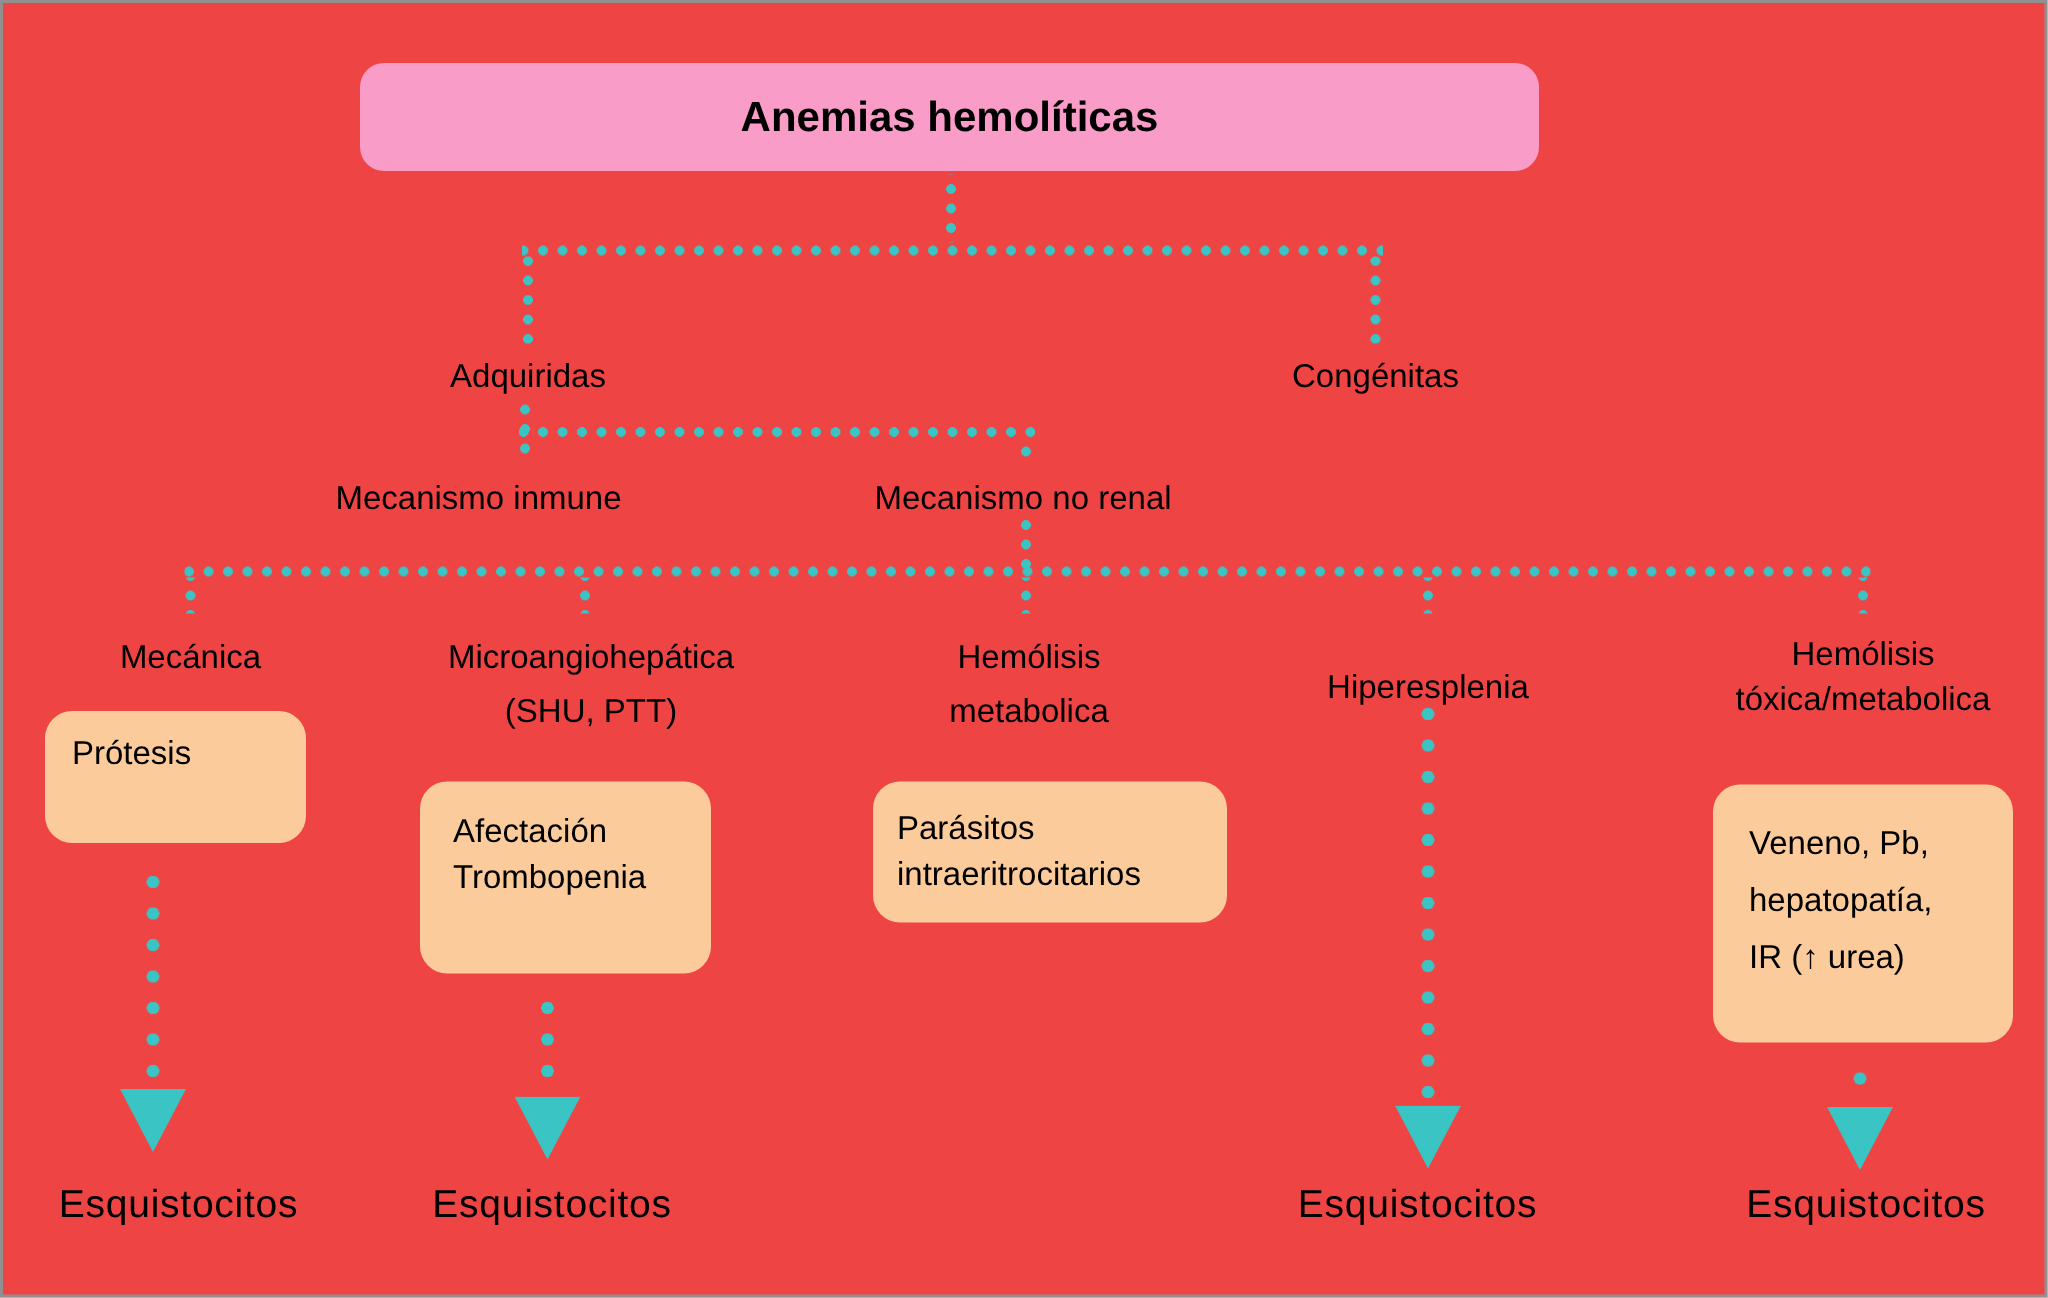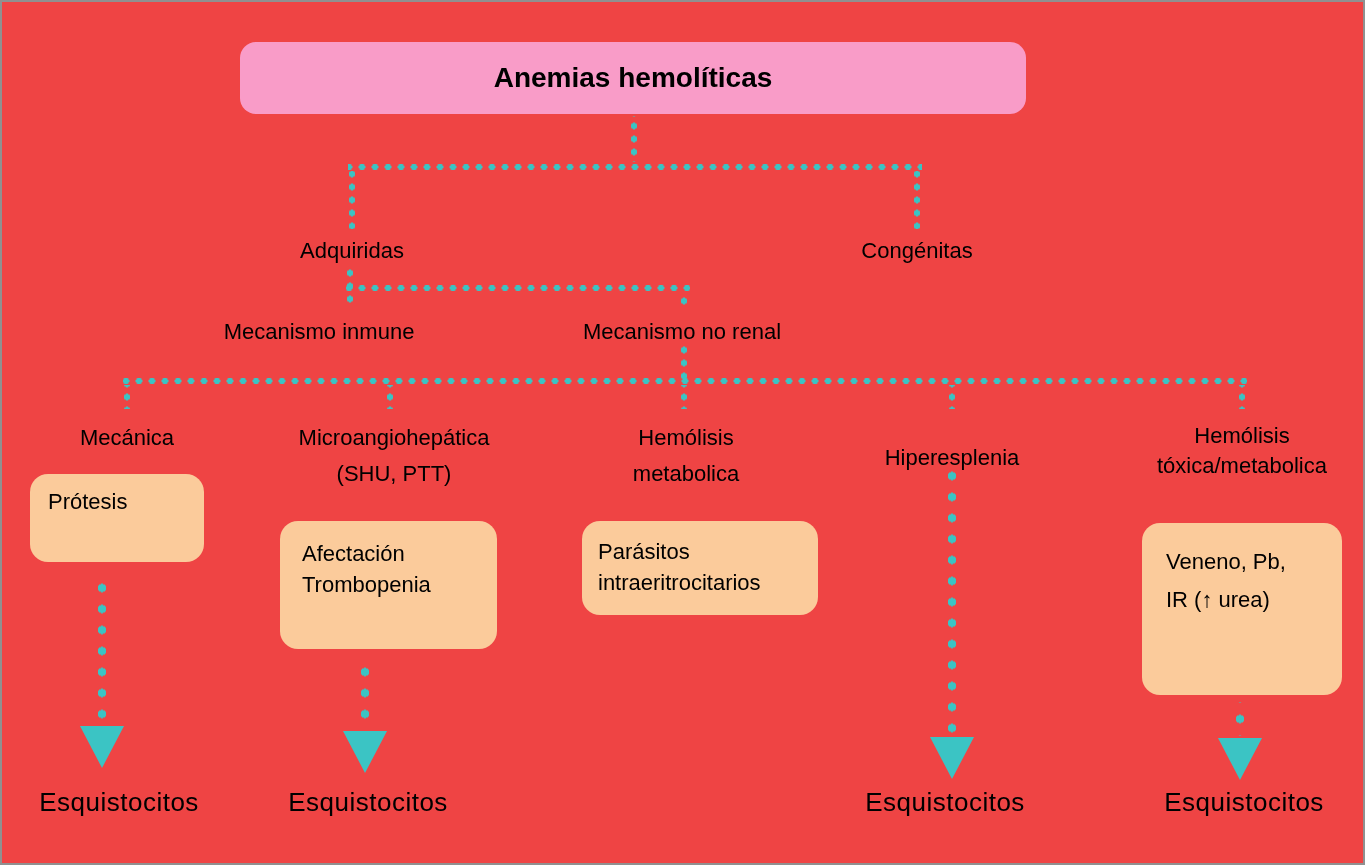--- a/index.html
+++ b/index.html
@@ -102,32 +102,33 @@
 
   <div class="lbl" style="left:950px;top:423px;margin-top:20px;">Hiperesplenia</div>
 
   <div class="lbl" style="left:1240px;top:421px;">Hemólisis</div>
   <div class="lbl" style="left:1240px;top:451px;">tóxica/metabolica</div>
 
   <div class="obox" style="left:28px;top:472px;width:174px;height:88px;padding:11px 0 0 18px;line-height:34px;">
     <div class="line">Prótesis</div>
   </div>
 
-  <div class="obox" style="left:278px;top:519px;width:217px;height:128px;padding:17px 0 0 22px;line-height:31px;">
+  <div class="obox" style="left:278px;top:519px;width:194px;height:128px;padding:17px 0 0 22px;line-height:31px;">
     <div class="line">Afectación</div>
     <div class="line">Trombopenia</div>
   </div>
 
   <div class="obox" style="left:580px;top:519px;width:236px;height:94px;padding:15px 0 0 16px;line-height:31px;">
     <div class="line">Parásitos</div>
     <div class="line">intraeritrocitarios</div>
   </div>
 
   <div class="obox" style="left:1140px;top:521px;width:200px;height:172px;padding:20px 0 0 24px;line-height:38px;">
     <div class="line">Veneno, Pb,</div>
+    <div class="line">hepatopatía,</div>
     <div class="line">IR (↑ urea)</div>
   </div>
 
   <div class="dv-big" style="left:95px;top:578px;height:142px;"></div>
   <div class="arrowhead" style="left:78px;top:724px;"></div>
 
   <div class="dv-big" style="left:358px;top:656px;height:70px;"></div>
   <div class="arrowhead" style="left:341px;top:729px;"></div>
 
   <div class="dv-big" style="left:945px;top:468px;height:264px;"></div>

